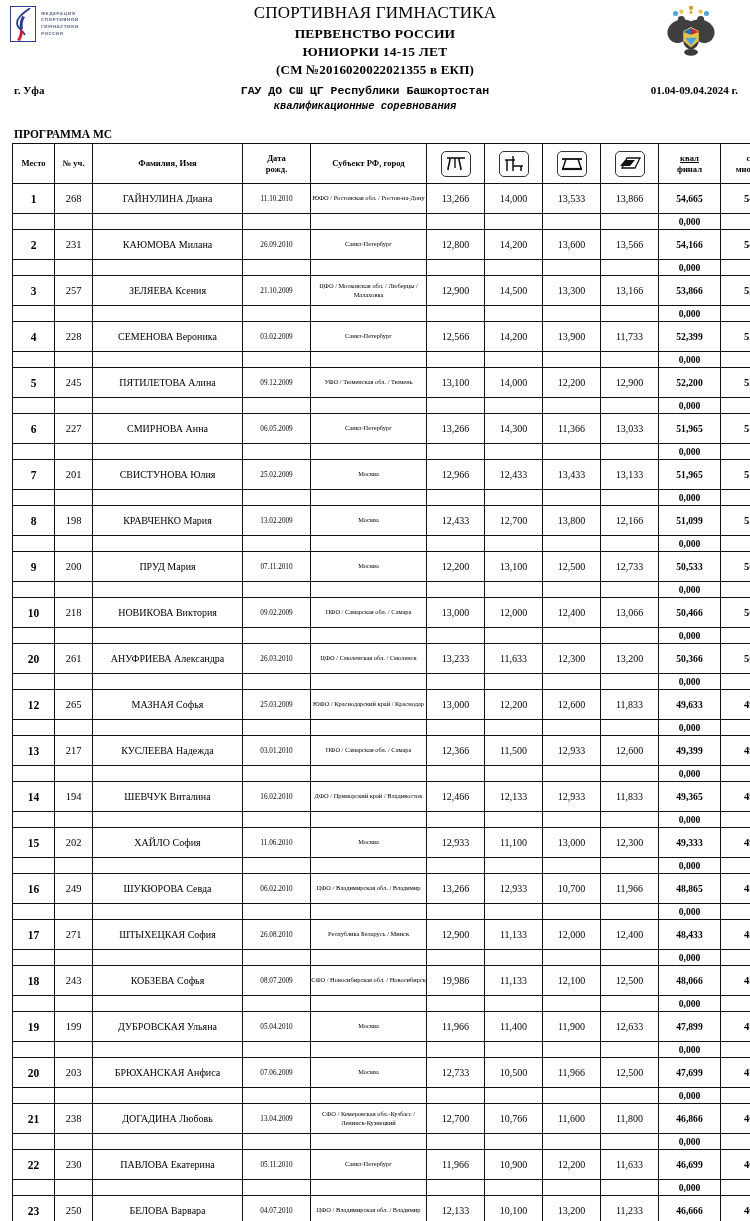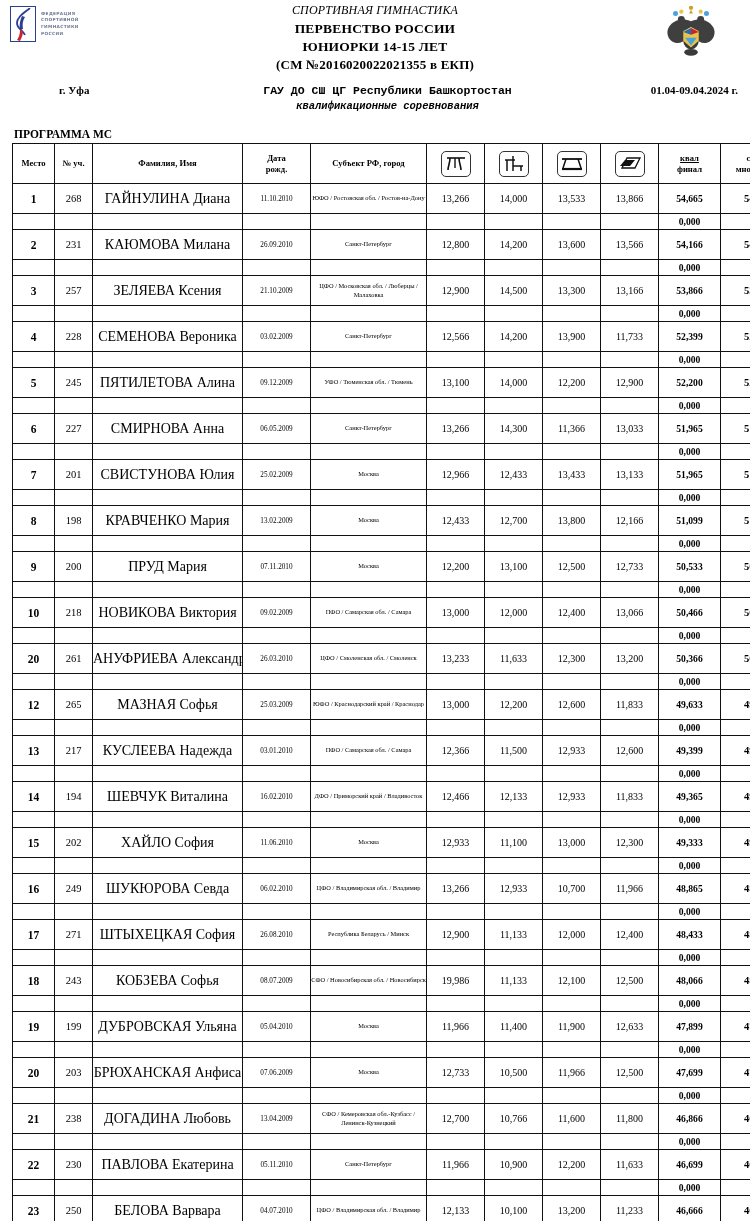--- a/index.html
+++ b/index.html
@@ -41,41 +41,39 @@
     letter-spacing: 0.35px;
     color: #6f7a95;
     text-transform: uppercase;
     font-weight: bold;
   }
   .title-block {
     text-align: center;
     padding-top: 3px;
   }
   .t-line1 {
-    font-size: 12px; letter-spacing: 0.2px;
+    font-size: 17px; letter-spacing: 0.2px;
     margin-bottom: 3px;
-    font-style: italic;
   }
   .t-line2, .t-line3, .t-line4 {
     font-weight: bold; font-size: 13.5px;
     letter-spacing: 0.2px;
     margin-bottom: 2px;
   }
   .t-line4 { font-size: 13px; }
   .emblem {
     position: absolute; right: 24px; top: 2px;
     width: 58px; height: 58px;
   }
 
   
   .subrow {
     display: flex; align-items: flex-start;
     margin-top: 6px;
     font-size: 11px;
-    margin-left: 45px;
   }
   .subrow .left { width: 120px; font-weight: bold; padding-left: 8px; }
   .subrow .center { flex: 1; text-align: center; font-family: Liberation Mono, monospace; }
   .subrow .center .venue { font-weight: bold; font-size: 11.5px; }
   .subrow .center .qual {
     font-style: italic; font-weight: bold; font-size: 10.5px;
     margin-top: 3px;
   }
   .subrow .right { width: 140px; text-align: right; font-weight: bold; padding-right: 6px; }
 
@@ -117,21 +115,21 @@
   col.c-qual    { width: 62px; }
   col.c-total   { width: 76px; }
 
   tbody tr.main td { height: 30px; }
   tbody tr.sub td { height: 16px; }
 
   td.place  { font-weight: bold; font-size: 11.5px; }
   td.num    { font-size: 10.5px; }
   td.name   {
     text-align: left; padding-left: 4px;
-    font-size: 14px; white-space: nowrap; overflow: hidden;
+    font-size: 10px; white-space: nowrap; overflow: hidden;
   }
   td.dob    { font-size: 7.2px; }
   td.region { font-size: 6.4px; line-height: 1.35; padding: 0 2px; }
   td.score  { font-size: 10px; }
   td.qual   { font-weight: bold; font-size: 9.6px; }
   td.total  { font-weight: bold; font-size: 10.6px; }
   td.qual0  { font-weight: bold; font-size: 9.6px; }
 
   .app-icon-box {
     width: 30px; height: 26px;

